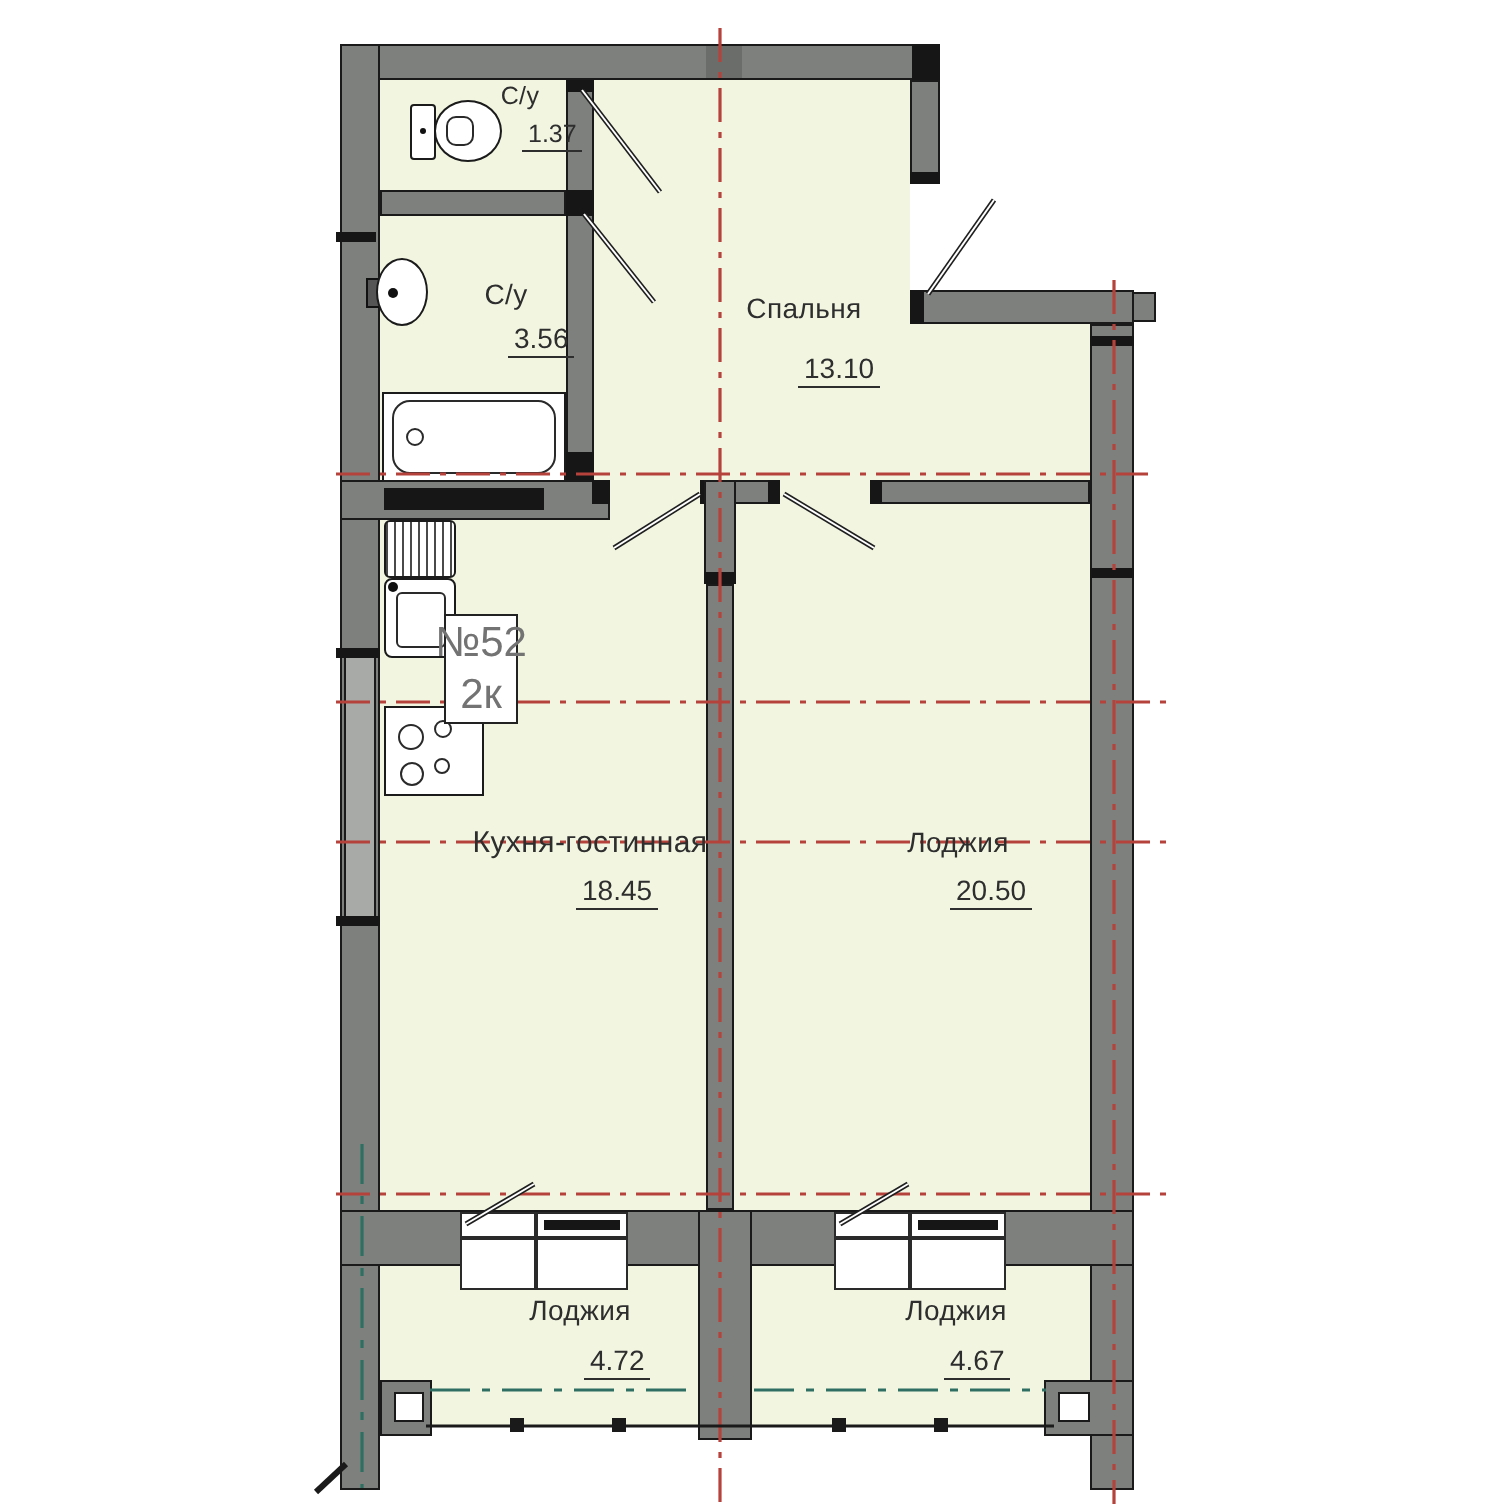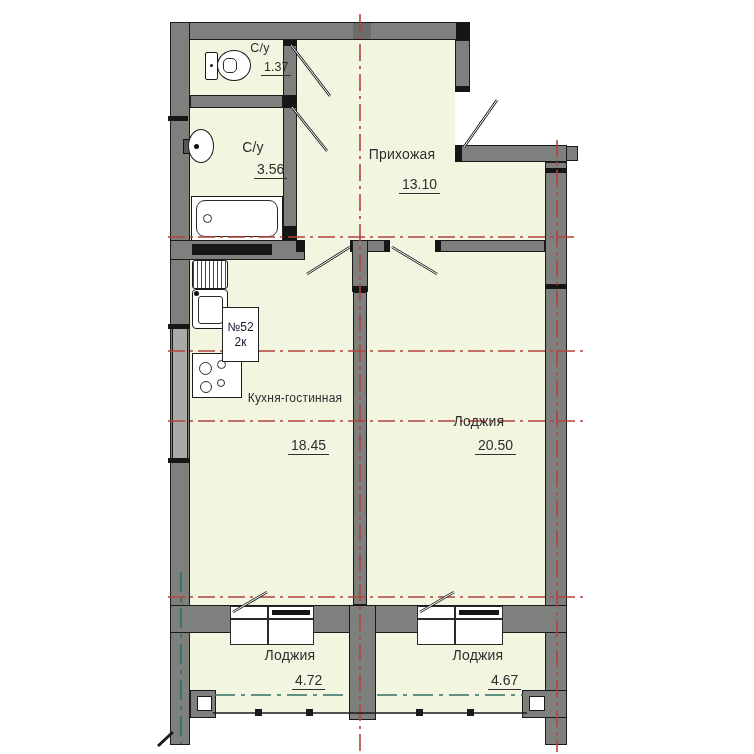--- a/index.html
+++ b/index.html
@@ -11,21 +11,21 @@
   .black{position:absolute;background:#161616;}
   .lightseg{position:absolute;background:#a7aaa6;border:1px solid #1a1a1a;box-sizing:border-box;}
   .wfix{position:absolute;background:#fff;border:1.5px solid #1b1b1b;box-sizing:border-box;}
   .thin{position:absolute;background:#fff;border:1px solid #2a2a2a;box-sizing:border-box;}
   .rlabel{position:absolute;color:#2e2e2e;text-align:center;font-size:14px;white-space:nowrap;letter-spacing:.2px;margin-left:20px;}
   .rvalue{position:absolute;text-align:center;font-size:14px;color:#2e2e2e;white-space:nowrap;}
   .rvalue .u{display:inline-block;border-bottom:1.3px solid #2e2e2e;padding:0 3px 1px;margin-left:45px;}
   .small{font-size:12.5px;}
   .card-left{position:absolute;left:0;top:9px;width:37px;height:55px;background:#fff;border:1.5px solid #222;
              display:flex;flex-direction:column;align-items:center;justify-content:center;
-             font-size:12px;line-height:1.2;box-sizing:border-box;color:#0f172a;}
+             font-size:21px;line-height:1.2;box-sizing:border-box;color:#737373;}
   .card-rows{position:absolute;left:36px;top:0;}
   .card-row{width:67px;height:22px;background:#fff;border:1.5px solid #222;box-sizing:border-box;
             font-size:16px;line-height:19px;padding-left:5px;margin-top:-1.5px;color:#2b2b2b;}
   .card-row.first{margin-top:0;}
   .card-row.total{color:#c4544e;}
   .hatch{background:repeating-linear-gradient(90deg,#4a4a4a 0 1px,#fff 1px 4px);}
   .round{border-radius:50%;}
 </style>
 </head>
 <body>
@@ -169,34 +169,34 @@
       </g>
     </g>
   </svg>
 
   <div class="rlabel small" style="left:220px;top:41px;width:40px">С/у</div>
   <div class="rvalue small" style="left:216px;top:60px;width:40px"><span class="u">1.37</span></div>
 
   <div class="rlabel" style="left:213px;top:139px;width:40px">С/у</div>
   <div class="rvalue" style="left:209px;top:161px;width:44px"><span class="u">3.56</span></div>
 
-  <div class="rlabel" style="left:330px;top:146px;width:104px">Прихожая</div>
+  <div class="rlabel" style="left:330px;top:146px;width:104px">Спальня</div>
   <div class="rvalue" style="left:354px;top:176px;width:64px"><span class="u">13.10</span></div>
 
-  <div class="rlabel" style="left:205px;top:391px;width:140px;font-size:12px">Кухня-гостинная</div>
+  <div class="rlabel" style="left:205px;top:413px;width:140px;font-size:15px">Кухня-гостинная</div>
   <div class="rvalue" style="left:243px;top:437px;width:60px"><span class="u">18.45</span></div>
 
   <div class="rlabel" style="left:424px;top:413px;width:70px">Лоджия</div>
   <div class="rvalue" style="left:430px;top:437px;width:60px"><span class="u">20.50</span></div>
 
   <div class="rlabel" style="left:239px;top:647px;width:62px">Лоджия</div>
   <div class="rvalue" style="left:247px;top:672px;width:46px"><span class="u">4.72</span></div>
 
   <div class="rlabel" style="left:427px;top:647px;width:62px">Лоджия</div>
-  <div class="rvalue" style="left:443px;top:672px;width:46px"><span class="u">4.67</span></div>
+  <div class="rvalue" style="left:427px;top:672px;width:46px"><span class="u">4.67</span></div>
 
   <div class="abs" style="left:222px;top:298px;width:104px;height:66px">
     <div class="card-left">
       <span>№52</span>
       <span>2к</span>
     </div>
   </div>
 
 </div>
 

